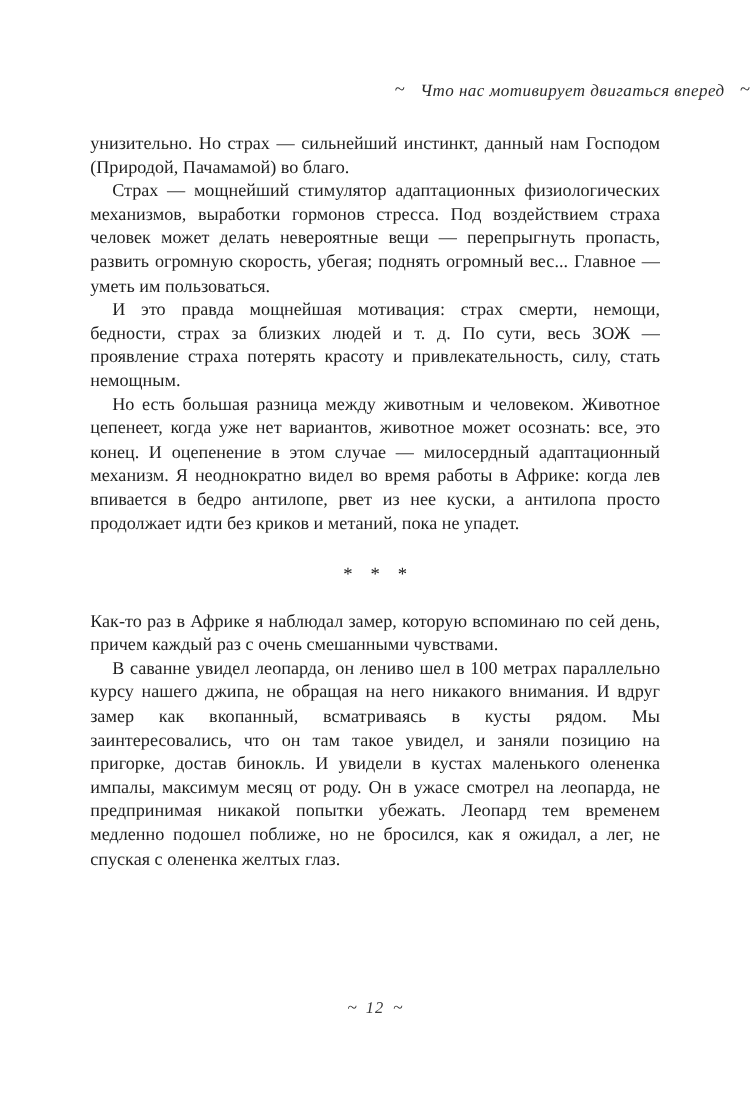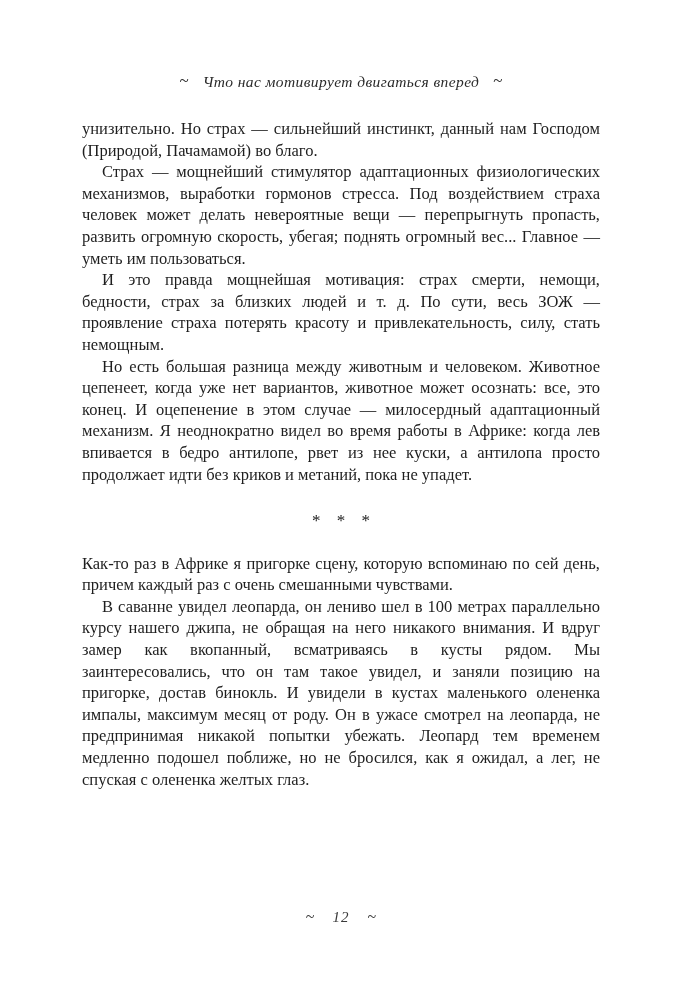--- a/index.html
+++ b/index.html
@@ -11,21 +11,21 @@
   }
   .page {
     position: relative;
     width: 682px;
     height: 1000px;
     background: #ffffff;
     overflow: hidden;
   }
   .running-header {
     padding-top: 72px;
-    text-align: center;
+    text-align: right;
     font-size: 15.5px;
     line-height: 20px;
     color: #2a2a2a;
     white-space: nowrap;
   }
   .running-header .header-title {
     font-style: italic;
     letter-spacing: 0.4px;
     margin: 0 14px;
   }
@@ -59,21 +59,21 @@
     left: 0;
     right: 0;
     bottom: 74px;
     text-align: center;
     font-size: 15px;
     color: #3a3a3a;
     white-space: nowrap;
   }
   .page-footer .folio-number {
     font-style: italic;
-    margin: 0 18px;
+    margin: 0 8px;
     letter-spacing: 1px;
   }
   .page-footer .tilde { font-size: 16px; }
 </style>
 </head>
 <body>
 
 <div class="page">
 
   <div class="running-header">
@@ -81,21 +81,21 @@
   </div>
 
   <div class="body-text">
     <p>унизительно. Но страх — сильнейший инстинкт, данный нам Господом (Природой, Пачамамой) во благо.</p>
     <p class="indent">Страх — мощнейший стимулятор адаптационных физиологических механизмов, выработки гормонов стресса. Под воздействием страха человек может делать невероятные вещи — перепрыгнуть пропасть, развить огромную скорость, убегая; поднять огромный вес... Главное — уметь им пользоваться.</p>
     <p class="indent">И это правда мощнейшая мотивация: страх смерти, немощи, бедности, страх за близких людей и т. д. По сути, весь ЗОЖ — проявление страха потерять красоту и привлекательность, силу, стать немощным.</p>
     <p class="indent">Но есть большая разница между животным и человеком. Животное цепенеет, когда уже нет вариантов, животное может осознать: все, это конец. И оцепенение в этом случае — милосердный адаптационный механизм. Я неоднократно видел во время работы в Африке: когда лев впивается в бедро антилопе, рвет из нее куски, а антилопа просто продолжает идти без криков и метаний, пока не упадет.</p>
 
     <div class="separator">* * *</div>
 
-    <p>Как-то раз в Африке я пригорке сцену, которую вспоминаю по сей день, причем каждый раз с очень смешанными чувствами.</p>
+    <p>Как-то раз в Африке я наблюдал замер, которую вспоминаю по сей день, причем каждый раз с очень смешанными чувствами.</p>
     <p class="indent">В саванне увидел леопарда, он лениво шел в 100 метрах параллельно курсу нашего джипа, не обращая на него никакого внимания. И вдруг замер как вкопанный, всматриваясь в кусты рядом. Мы заинтересовались, что он там такое увидел, и заняли позицию на пригорке, достав бинокль. И увидели в кустах маленького олененка импалы, максимум месяц от роду. Он в ужасе смотрел на леопарда, не предпринимая никакой попытки убежать. Леопард тем временем медленно подошел поближе, но не бросился, как я ожидал, а лег, не спуская с олененка желтых глаз.</p>
   </div>
 
   <div class="page-footer">
     <span class="tilde">~</span><span class="folio-number">12</span><span class="tilde">~</span>
   </div>
 
 </div>
 
 </body></html>

